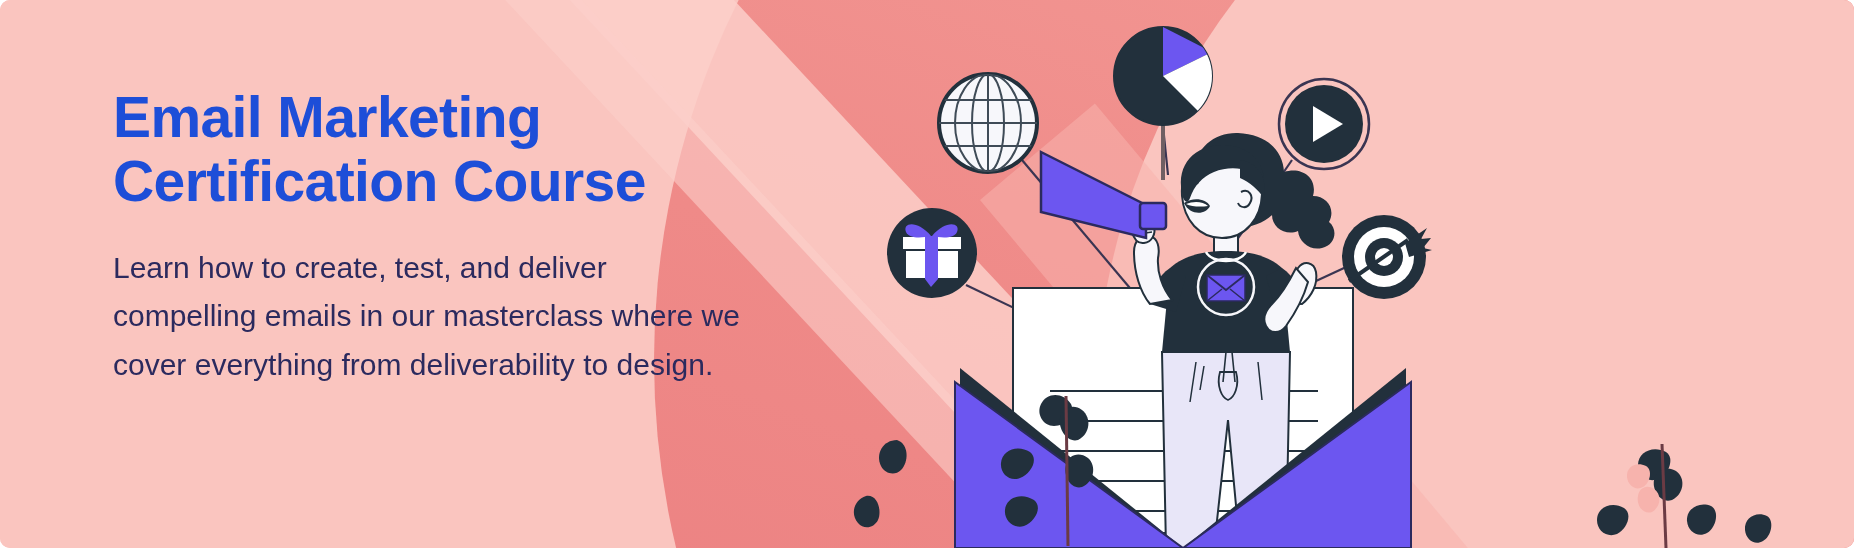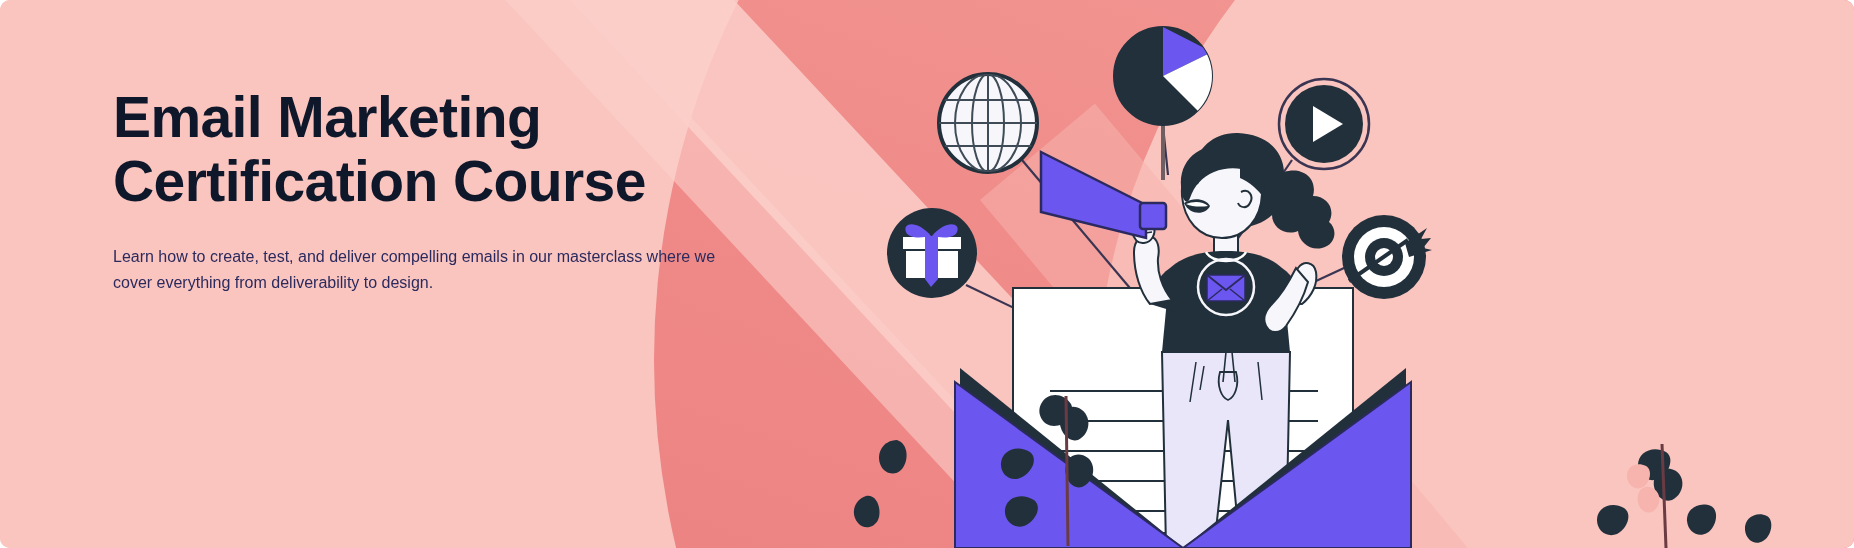--- a/index.html
+++ b/index.html
@@ -63,31 +63,31 @@
     opacity:.55;
   }
   
   .text-col {
     position:absolute;
     left:113px; top:86px;
     width:700px;
     z-index:40;
   }
   .headline {
-    color:#0f172a;
+    color:#1d4ed8;
     font-size:57px;
     line-height:1.12;
     font-weight:bold;
     letter-spacing:-.6px;
     white-space:pre-line;
   }
   .subtext {
     margin-top:30px;
     color:#2b2a5e;
-    font-size:16px;
+    font-size:30px;
     line-height:1.62;
     max-width:640px;
   }
   
   .illus { position:absolute; left:0; top:0; width:1854px; height:548px; z-index:30; }
 </style>
 </head>
 <body>
 
 <div id="banner">

